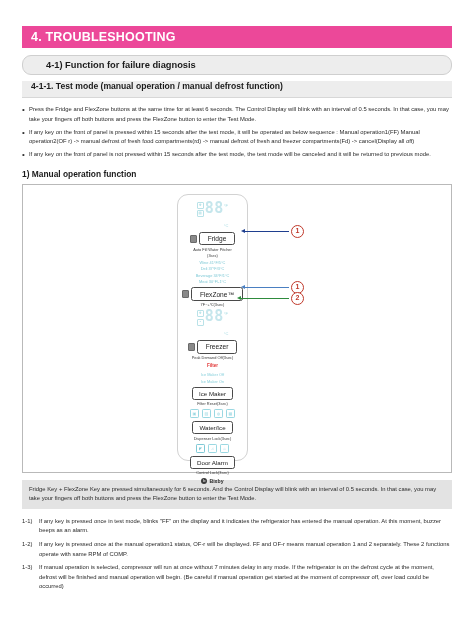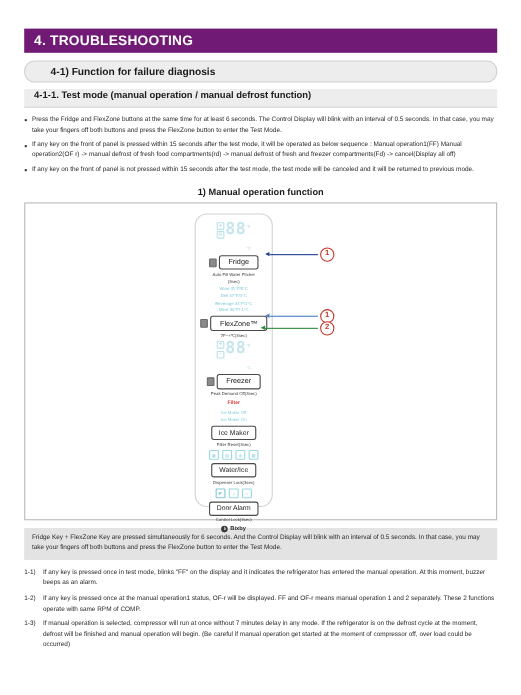--- a/index.html
+++ b/index.html
@@ -5,21 +5,21 @@
   html,body{margin:0;padding:0;}
   body{
     width:474px;height:632px;background:#ffffff;
     font-family:"Liberation Sans",sans-serif;
     color:#231f20;overflow:hidden;position:relative;
   }
   .page{position:relative;width:474px;height:632px;box-sizing:border-box;padding:0 22px;}
 
   
   .chapter-bar{
-    margin-top:26px;height:22px;background:#701a75;
+    margin-top:26px;height:22px;background:#ec4899;
     display:flex;align-items:center;padding-left:9px;
   }
   .chapter-bar .t{color:#ffffff;font-size:12.5px;font-weight:bold;letter-spacing:.2px;}
 
   .section-pill{
     margin-top:7px;height:18px;border-radius:9px;
     background:#ededed;border:1px solid #cfcfcf;
     display:flex;align-items:center;padding-left:23px;
   }
   .section-pill .t{font-size:9.3px;font-weight:bold;color:#1b1b1b;}
@@ -32,21 +32,21 @@
   .subsection .t{font-size:8.6px;font-weight:bold;color:#1b1b1b;}
 
   
   .bullets{margin-top:7px;}
   .bullet{display:flex;margin-bottom:3.5px;}
   .bullet .dot{
     width:7px;flex:0 0 7px;font-size:8px;line-height:9.6px;color:#333;
   }
   .bullet .txt{font-size:5.85px;line-height:9.6px;color:#2a2a2a;flex:1;}
 
-  .h-num{margin-top:9px;font-size:8.4px;font-weight:bold;color:#1b1b1b;text-align:center;}
+  .h-num{margin-top:9px;font-size:8.4px;font-weight:bold;color:#1b1b1b;}
 
   
   .figure{
     margin-top:5px;height:289px;border:1px solid #b9b9b9;
     background:#ffffff;position:relative;box-sizing:border-box;
   }
 
   .panel{
     position:absolute;left:154px;top:9px;width:71px;height:267px;
     border:1px solid #d2d2d2;border-radius:11px;background:#fff;

